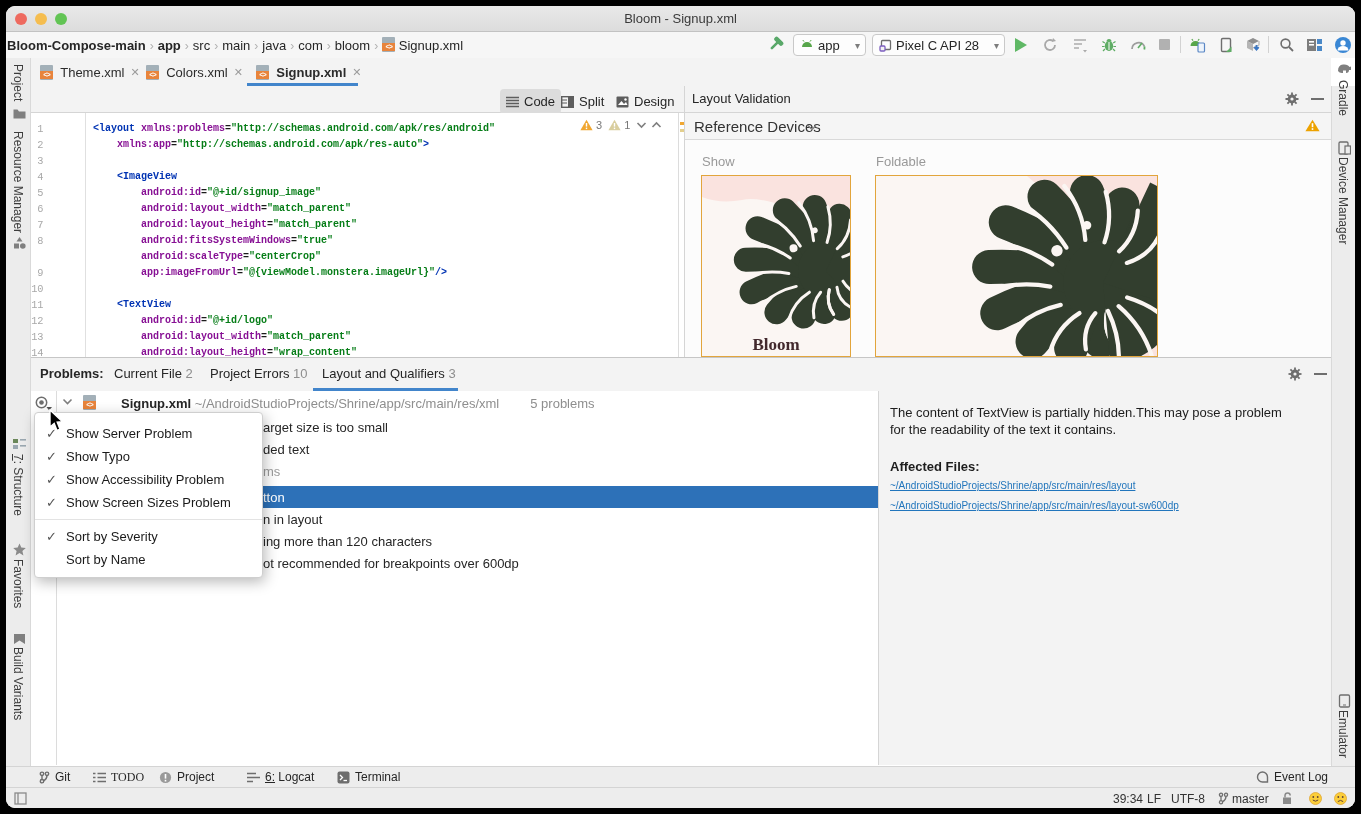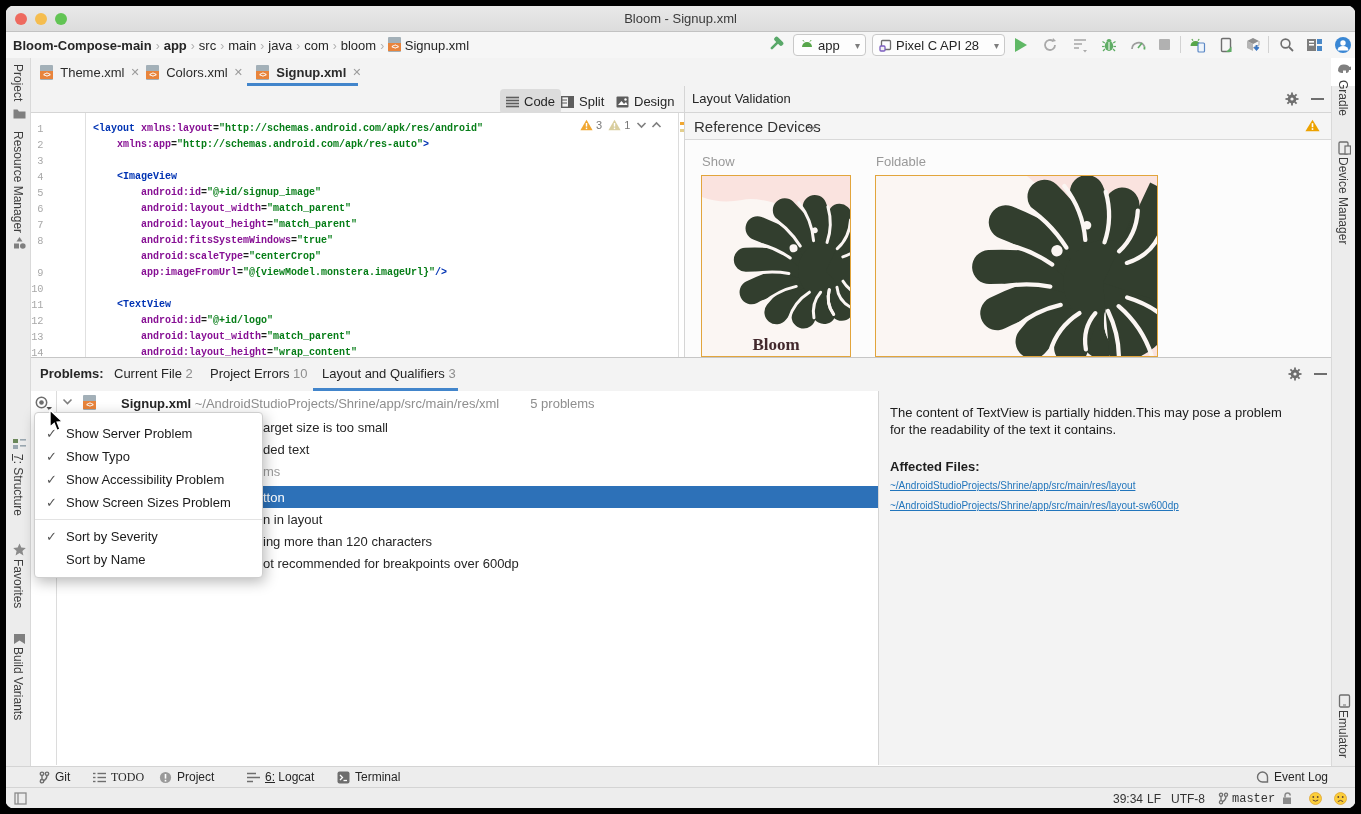--- a/index.html
+++ b/index.html
@@ -1,20 +1,20 @@
 <!DOCTYPE html>
 <html><head>
 <meta charset="utf-8">
 <style>
 html,body{margin:0;padding:0;background:#000;}
 #stage{position:relative;width:1361px;height:814px;background:#000;overflow:hidden;
   font-family:"Liberation Sans",sans-serif;-webkit-font-smoothing:antialiased;}
 #stage *{box-sizing:border-box;}
 .abs{position:absolute;}
-#win{position:absolute;left:6px;top:6px;width:1349px;height:802px;background:#fff;border-radius:0;overflow:hidden;}
+#win{position:absolute;left:6px;top:6px;width:1349px;height:802px;background:#fff;border-radius:9px;overflow:hidden;}
 #frame{position:absolute;left:5px;top:5px;width:1351px;height:804px;border-radius:10px;
   box-shadow:0 0 0 40px #000;pointer-events:none;z-index:200;}
 
 .t13{font-size:13px;color:#262626;}
 .gray{color:#8e8e8e;}
 
 #titlebar{position:absolute;left:0;top:0;width:1349px;height:26px;
   background:linear-gradient(#e9e9e9,#dcdcdc);border-bottom:1px solid #c2c2c2;}
 .tl{position:absolute;top:7px;width:12px;height:12px;border-radius:50%;}
 #titlebar .title{position:absolute;left:0;right:0;top:5px;text-align:center;font-size:13px;color:#3a3a3a;}
@@ -68,21 +68,21 @@
 <body>
 <div id="stage">
  <div id="win">
   <div id="titlebar">
     <div class="tl" style="left:9px;background:#ee6a5f;"></div>
     <div class="tl" style="left:29px;background:#f5bd4f;"></div>
     <div class="tl" style="left:49px;background:#62c454;"></div>
     <div class="title">Bloom - Signup.xml</div>
   </div>
   <div id="navbar">
-    <div class="abs" style="left:7px;top:5px;font-size:13px;color:#262626;white-space:nowrap;">
+    <div class="abs" style="left:1px;top:5px;font-size:13px;color:#262626;white-space:nowrap;">
       <b>Bloom-Compose-main</b><span class="bcsep">›</span><b>app</b><span class="bcsep">›</span>src<span class="bcsep">›</span>main<span class="bcsep">›</span>java<span class="bcsep">›</span>com<span class="bcsep">›</span>bloom<span class="bcsep">›</span><span class="xmlico" style="display:inline-block;vertical-align:-2px;"></span>&nbsp;Signup.xml
     </div>
 
     <svg class="abs" style="left:762px;top:4px;" width="18" height="18" viewBox="0 0 18 18">
       <g transform="rotate(45 9 7)">
             <rect x="7.7" y="4.5" width="2.6" height="11" rx="1.2" fill="#59a869"></rect>
             <rect x="3.6" y="2.2" width="10.8" height="4.6" rx="2" fill="#59a869"></rect>
           </g>
     </svg>
 
@@ -283,21 +283,21 @@
 7
 8
 
 9
 10
 11
 12
 13
 14</pre>
     <div class="abs" style="left:54px;top:0;width:1px;height:244px;background:#e0e0e0;"></div>
-    <pre class="code"><span class="k">&lt;layout</span> <span class="a">xmlns:layout</span>=<span class="s">"http://schemas.android.com/apk/res/android"</span>
+    <pre class="code"><span class="k">&lt;layout</span> <span class="a">xmlns:problems</span>=<span class="s">"http://schemas.android.com/apk/res/android"</span>
     <span class="a">xmlns:app</span>=<span class="s">"http://schemas.android.com/apk/res-auto"</span><span class="k">&gt;</span>
 
     <span class="k">&lt;ImageView</span>
         <span class="a">android:id</span>=<span class="s">"@+id/signup_image"</span>
         <span class="a">android:layout_width</span>=<span class="s">"match_parent"</span>
         <span class="a">android:layout_height</span>=<span class="s">"match_parent"</span>
         <span class="a">android:fitsSystemWindows</span>=<span class="s">"true"</span>
         <span class="a">android:scaleType</span>=<span class="s">"centerCrop"</span>
         <span class="a">app:imageFromUrl</span>=<span class="s">"@{viewModel.monstera.imageUrl}"</span><span class="k">/&gt;</span>
 
@@ -576,21 +576,21 @@
     <div class="sitem" style="left:1141px;">LF</div>
     <div class="sitem" style="left:1165px;">UTF-8</div>
     <svg class="abs" style="left:1212px;top:4px;" width="11" height="13" viewBox="0 0 11 13">
           <g fill="none" stroke="#6e6e6e" stroke-width="1.3">
             <circle cx="3" cy="2.8" r="1.6"></circle>
             <circle cx="8" cy="2.8" r="1.6"></circle>
             <circle cx="3" cy="10.2" r="1.6"></circle>
             <path d="M3 4.4 V8.6 M8 4.4 Q8 7.8 4.6 9.7"></path>
           </g>
         </svg>
-    <div class="sitem" style="left:1226px;font-family:Liberation Mono, monospace;">master</div>
+    <div class="sitem" style="left:1226px;">master</div>
     <svg class="abs" style="left:1274px;top:4px;" width="14" height="13" viewBox="0 0 14 13">
           <rect x="3" y="5.5" width="8" height="6.5" fill="#8a8a8a"></rect>
           <path d="M5 5.5 V3.5 a2.6 2.6 0 0 1 5.2 0" fill="none" stroke="#8a8a8a" stroke-width="1.5"></path>
         </svg>
     <svg class="abs" style="left:1303px;top:4px;" width="13" height="13" viewBox="0 0 13 13">
           <circle cx="6.5" cy="6.5" r="6" fill="#fbce3a" stroke="#e0a52e" stroke-width="0.8"></circle>
           <circle cx="4.3" cy="5" r="0.9" fill="#5d4037"></circle>
           <circle cx="8.7" cy="5" r="0.9" fill="#5d4037"></circle>
           <path d="M3.8 8 Q6.5 10.4 9.2 8" fill="none" stroke="#5d4037" stroke-width="1"></path>
         </svg>

